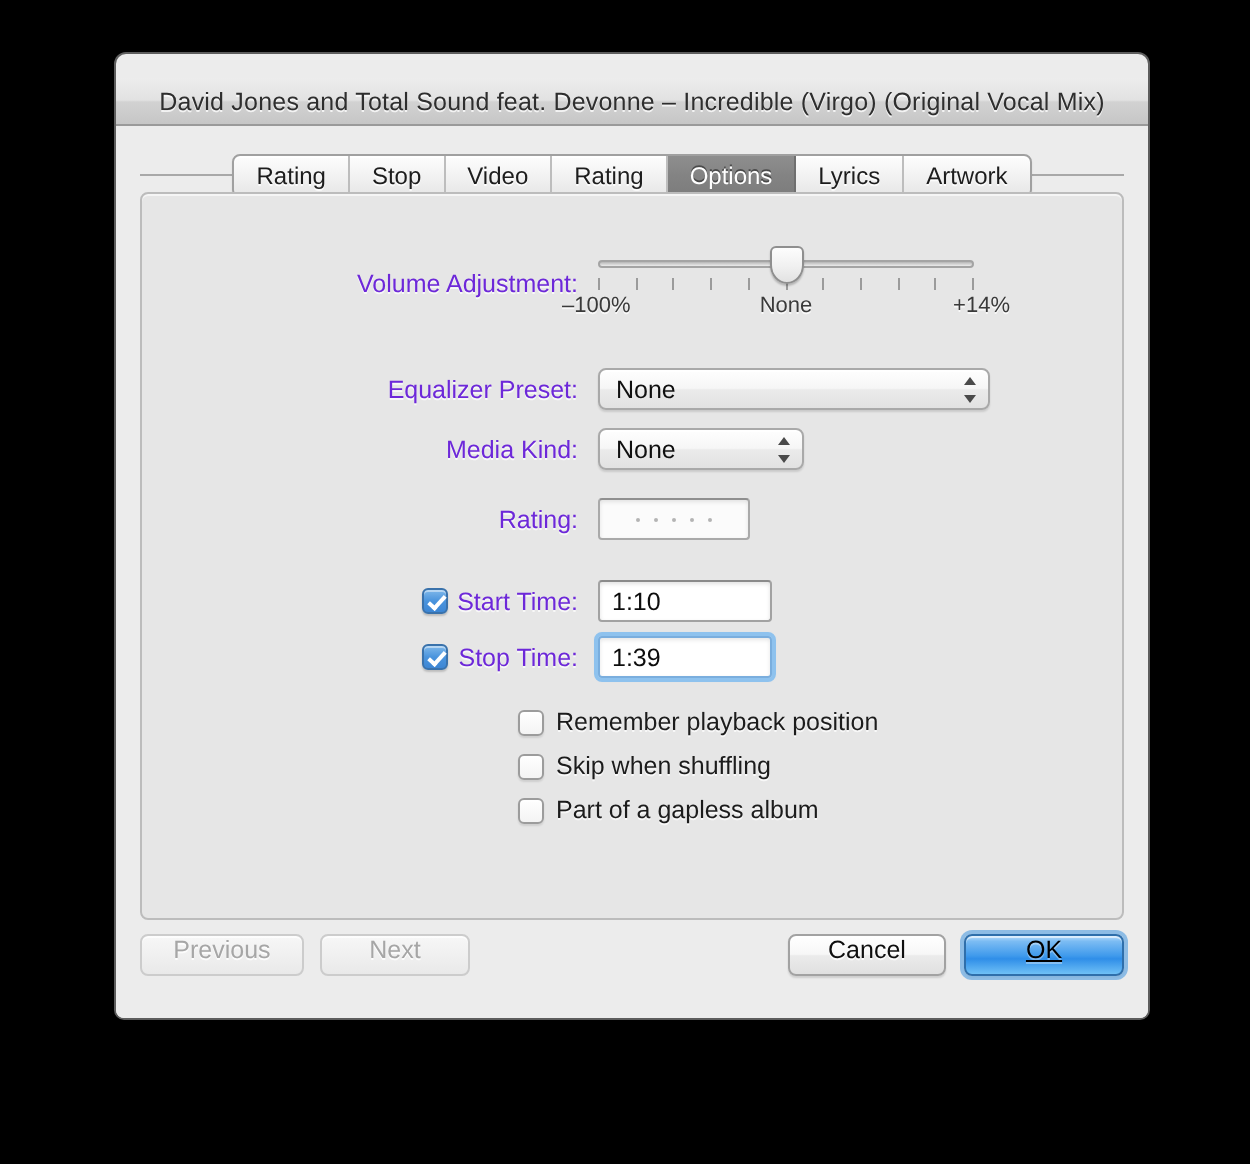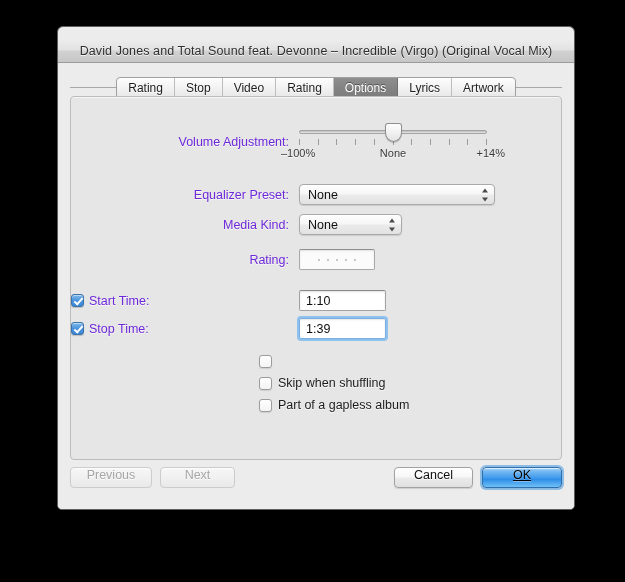--- a/index.html
+++ b/index.html
@@ -277,20 +277,21 @@
     border-radius: 50%;
   }
 
   
   #row-start { left: 0; top: 193px; width: 100%; }
   #row-stop  { left: 0; top: 221px; width: 100%; }
   .cbfield-left {
     width: 218px;
     display: flex;
     align-items: center;
+    justify-content: flex-end;
     gap: 5px;
   }
   .textfield {
     margin-left: 10px;
     width: 87px;
     height: 21px;
     background: #ffffff;
     border: 1px solid #a2a2a2;
     border-top-color: #8a8a8a;
     border-radius: 2px;
@@ -521,20 +522,21 @@
             <span class="field-label">Stop Time:</span>
           </div>
           <div class="textfield focused">
             <span>1:39</span>
           </div>
         </div>
 
         <div id="checklist">
           <div class="cbrow">
             <span class="cbox off"></span>
+            <span class="cblabel">Remember playback position</span>
           </div>
           <div class="cbrow">
             <span class="cbox off"></span>
             <span class="cblabel">Skip when shuffling</span>
           </div>
           <div class="cbrow">
             <span class="cbox off"></span>
             <span class="cblabel">Part of a gapless album</span>
           </div>
         </div>

